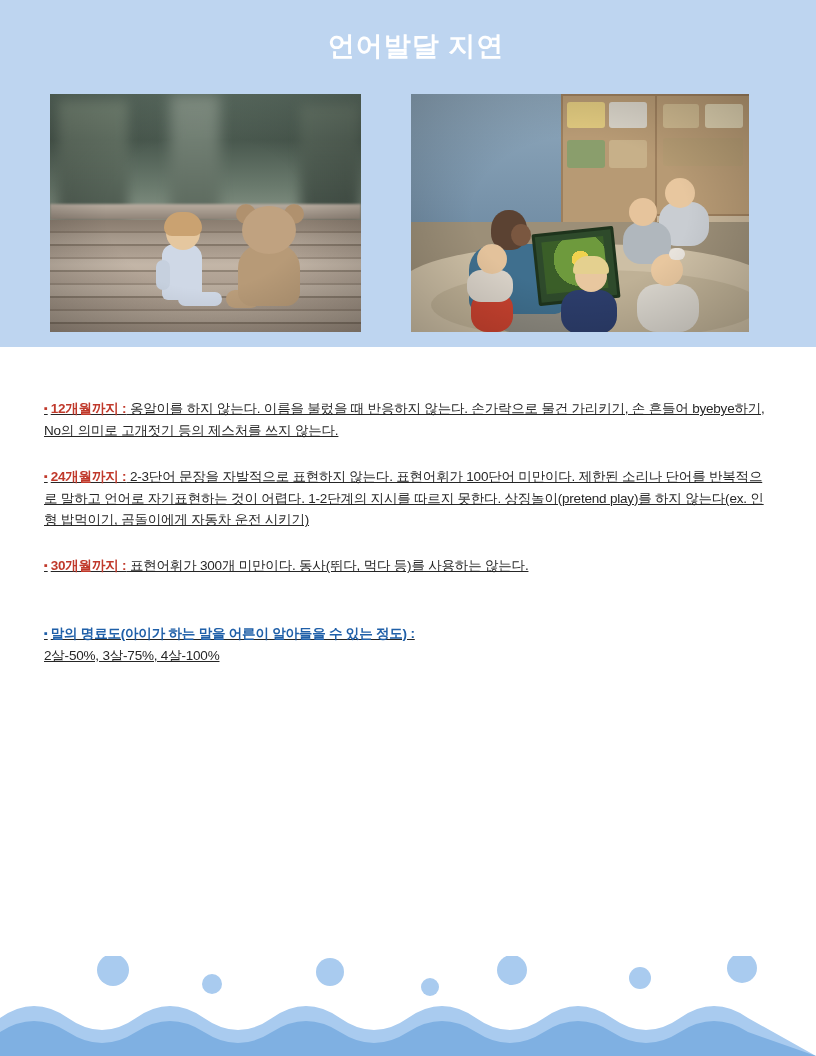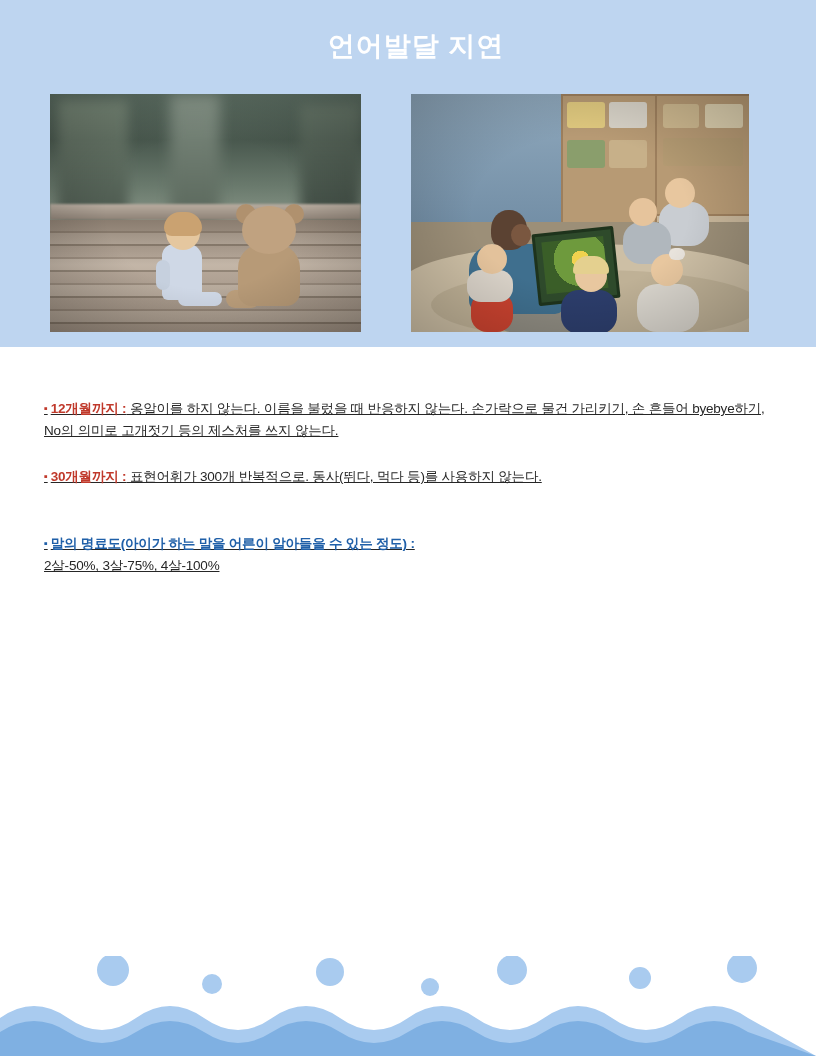--- a/index.html
+++ b/index.html
@@ -334,23 +334,26 @@
 </div>
 
 <div class="content">
 
   <p class="para">
     <span class="bullet">▪</span><span class="label">12개월까지 :</span><span> 옹알이를 하지 않는다. 이름을 불렀을 때 반응하지 않는다. 손가락으로 물건 가리키기, 손 흔들어 byebye하기, No의 의미로 고개젓기 등의 제스처를 쓰지 않는다.</span>
   </p>
 
 
 
-
   <p class="para">
-    <span class="bullet">▪</span><span class="label">30개월까지 :</span><span> 표현어휘가 300개 반복적으로. 동사(뛰다, 먹다 등)를 사용하지 않는다.</span>
+    <span class="bullet">▪</span><span class="label">24개월까지 :</span><span> 2-3단어 문장을 자발적으로 표현하지 않는다. 표현어휘가 100단어 미만이다. 제한된 소리나 단어를 반복적으로 말하고 언어로 자기표현하는 것이 어렵다. 1-2단계의 지시를 따르지 못한다. 상징놀이(pretend play)를 하지 않는다(ex. 인형 밥먹이기, 곰돌이에게 자동차 운전 시키기)</span>
+  </p>
+
+  <p class="para">
+    <span class="bullet">▪</span><span class="label">30개월까지 :</span><span> 표현어휘가 300개 미만이다. 동사(뛰다, 먹다 등)를 사용하는 않는다.</span>
   </p>
 
 
   <p class="para" style="white-space: pre-line;">
     <span class="bullet-blue">▪</span><span class="label-blue">말의 명료도(아이가 하는 말을 어른이 알아들을 수 있는 정도) :</span><span>
 2살-50%, 3살-75%, 4살-100%</span>
   </p>
 
 </div>
 

